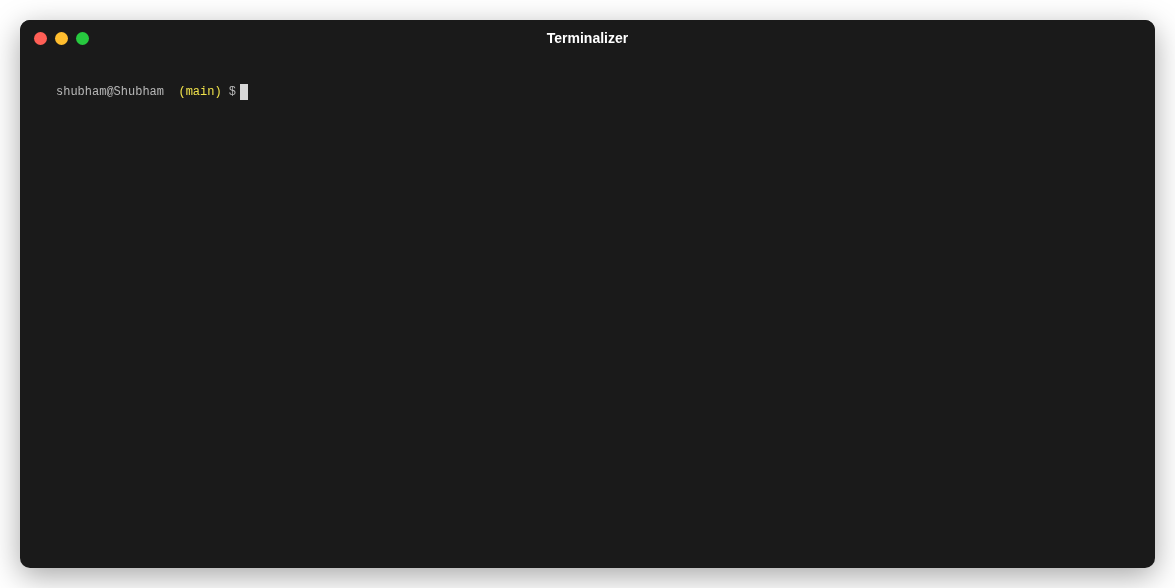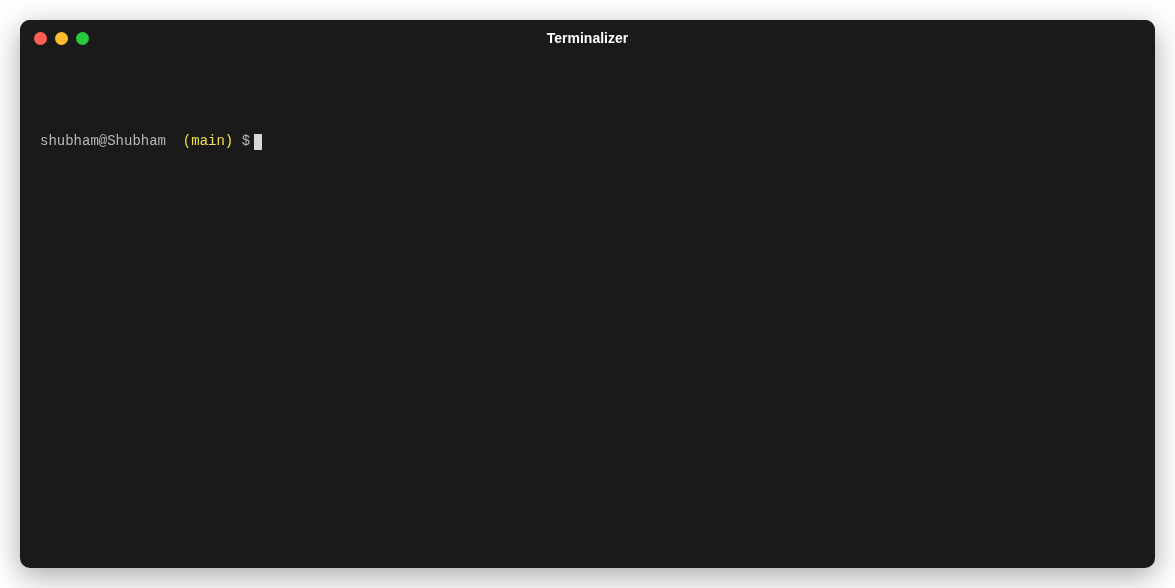--- a/index.html
+++ b/index.html
@@ -19,21 +19,20 @@
 
     .terminal-window {
       width: 1135px;
       height: 548px;
       background: #1a1a1a;
       border-radius: 10px;
       box-shadow: 0 8px 30px rgba(0, 0, 0, 0.35);
       overflow: hidden;
       display: flex;
       flex-direction: column;
-      gap: 48px;
     }
 
     .titlebar {
       height: 36px;
       background: #1a1a1a;
       display: flex;
       align-items: center;
       position: relative;
       padding: 0 14px;
     }
@@ -67,23 +66,23 @@
       left: 50%;
       transform: translateX(-50%);
       color: #ffffff;
       font-size: 14px;
       font-weight: 600;
       font-family: -apple-system, BlinkMacSystemFont, 'Segoe UI', sans-serif;
     }
 
     .terminal-body {
       flex: 1;
-      padding: 28px 18px 18px 20px;
+      padding: 28px 18px 18px 36px;
       color: #d7d7d7;
-      font-size: 14px;
+      font-size: 12px;
       line-height: 1.4;
     }
 
     .prompt-line {
       display: flex;
       align-items: center;
       flex-wrap: nowrap;
       white-space: pre;
     }
 

